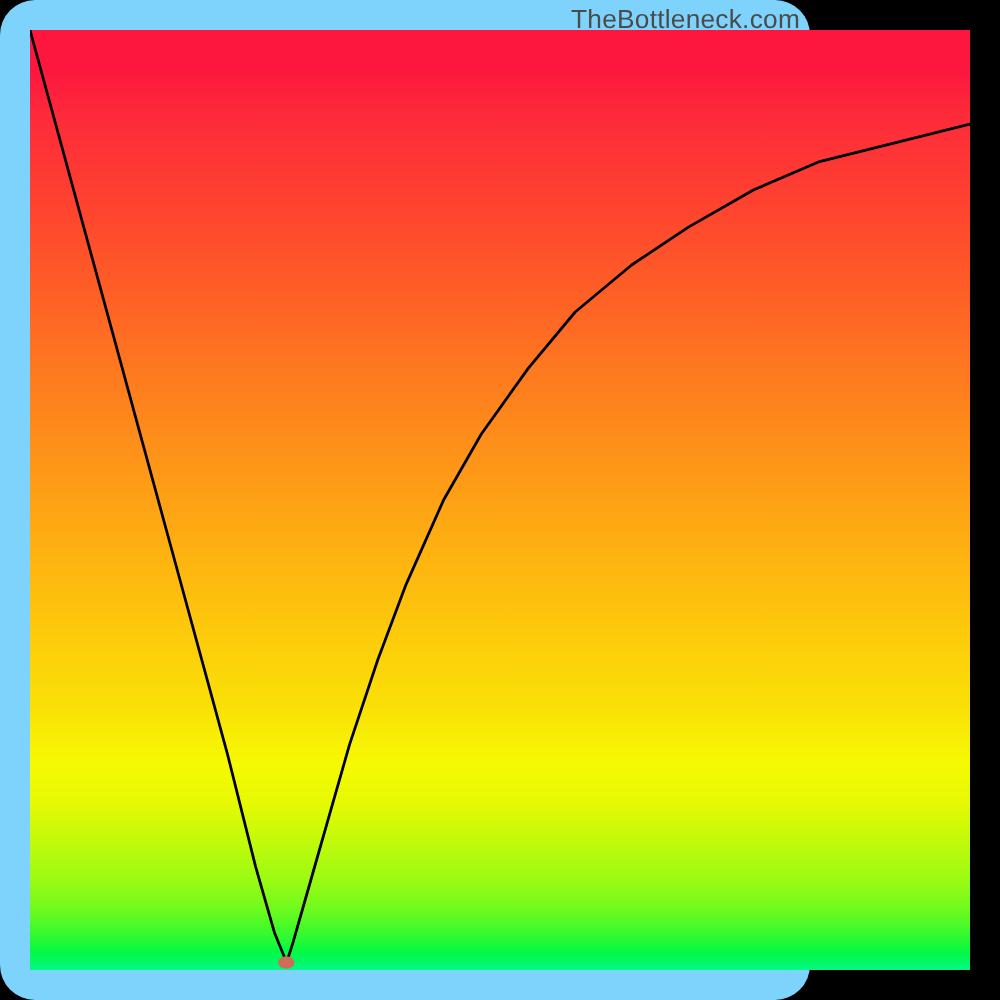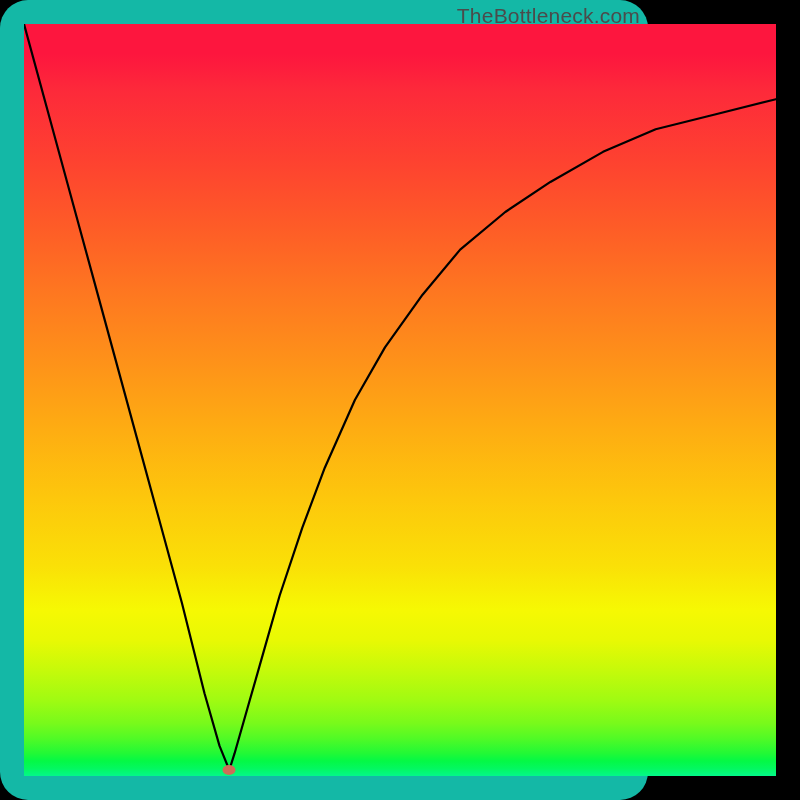--- a/index.html
+++ b/index.html
@@ -10,21 +10,21 @@
     background: #000;
     overflow: hidden;
     font-family: Arial, Helvetica, sans-serif;
   }
   .frame {
     position: absolute;
     top: 0;
     left: 0;
     width: 648px;
     height: 800px;
-    background: #14b8a6;
+    background: #7dd3fc;
     border-radius: 28px;
   }
   .plot {
     position: absolute;
     top: 24px;
     left: 24px;
     width: 752px;
     height: 752px;
     background: linear-gradient(to bottom,
       #fd163e 0%,

